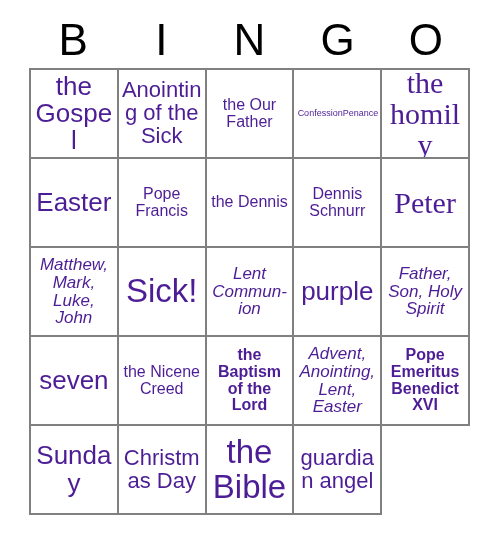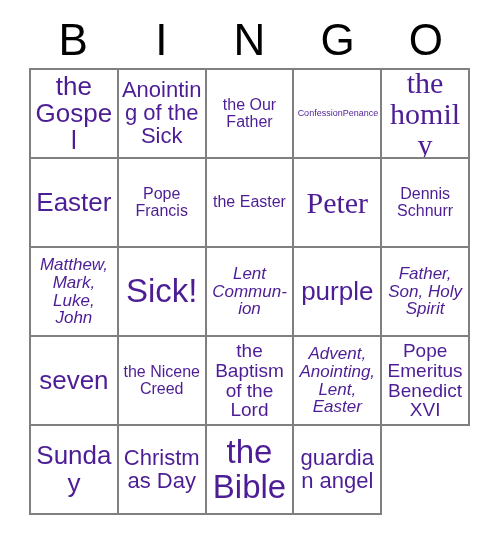--- a/index.html
+++ b/index.html
@@ -81,21 +81,21 @@
     hyphens: auto;
   }
 
   
   .fs-xxl  { font-size: 33px; }
   .fs-xl   { font-size: 30px; font-family: Liberation Serif, serif; }
   .fs-lg   { font-size: 26px; }
   .fs-md   { font-size: 16px; }
   .fs-sm   { font-size: 22px; }
   .fs-xs   { font-size: 17px; font-style: italic; }
-  .fs-xxs  { font-size: 19px; }
+  .fs-xxs  { font-size: 16px; font-weight: bold; }
   .fs-tiny { font-size: 9px; text-align: right; }
 </style>
 </head>
 <body>
 
 <div id="card-root">
 
   <div class="header-row">
     <div class="header-cell">B</div>
     <div class="header-cell">I</div>
@@ -122,28 +122,28 @@
     <div class="cell">
         <span class="cell-text fs-xl">the homily</span>
       </div>
     <div class="cell">
         <span class="cell-text fs-lg">Easter</span>
       </div>
     <div class="cell">
         <span class="cell-text fs-md">Pope Francis</span>
       </div>
     <div class="cell">
-        <span class="cell-text fs-md">the Easter</span>
+        <span class="cell-text fs-md">the Dennis</span>
       </div>
     <div class="cell">
-        <span class="cell-text fs-xl">Peter</span>
+        <span class="cell-text fs-md">Dennis Schnurr</span>
       </div>
 
     <div class="cell">
-        <span class="cell-text fs-md">Dennis Schnurr</span>
+        <span class="cell-text fs-xl">Peter</span>
       </div>
     <div class="cell">
         <span class="cell-text fs-xs">Matthew, Mark, Luke, John</span>
       </div>
     <div class="cell">
         <span class="cell-text fs-xxl">Sick!</span>
       </div>
     <div class="cell">
         <span class="cell-text fs-xs">Lent Commun-ion</span>
       </div>

